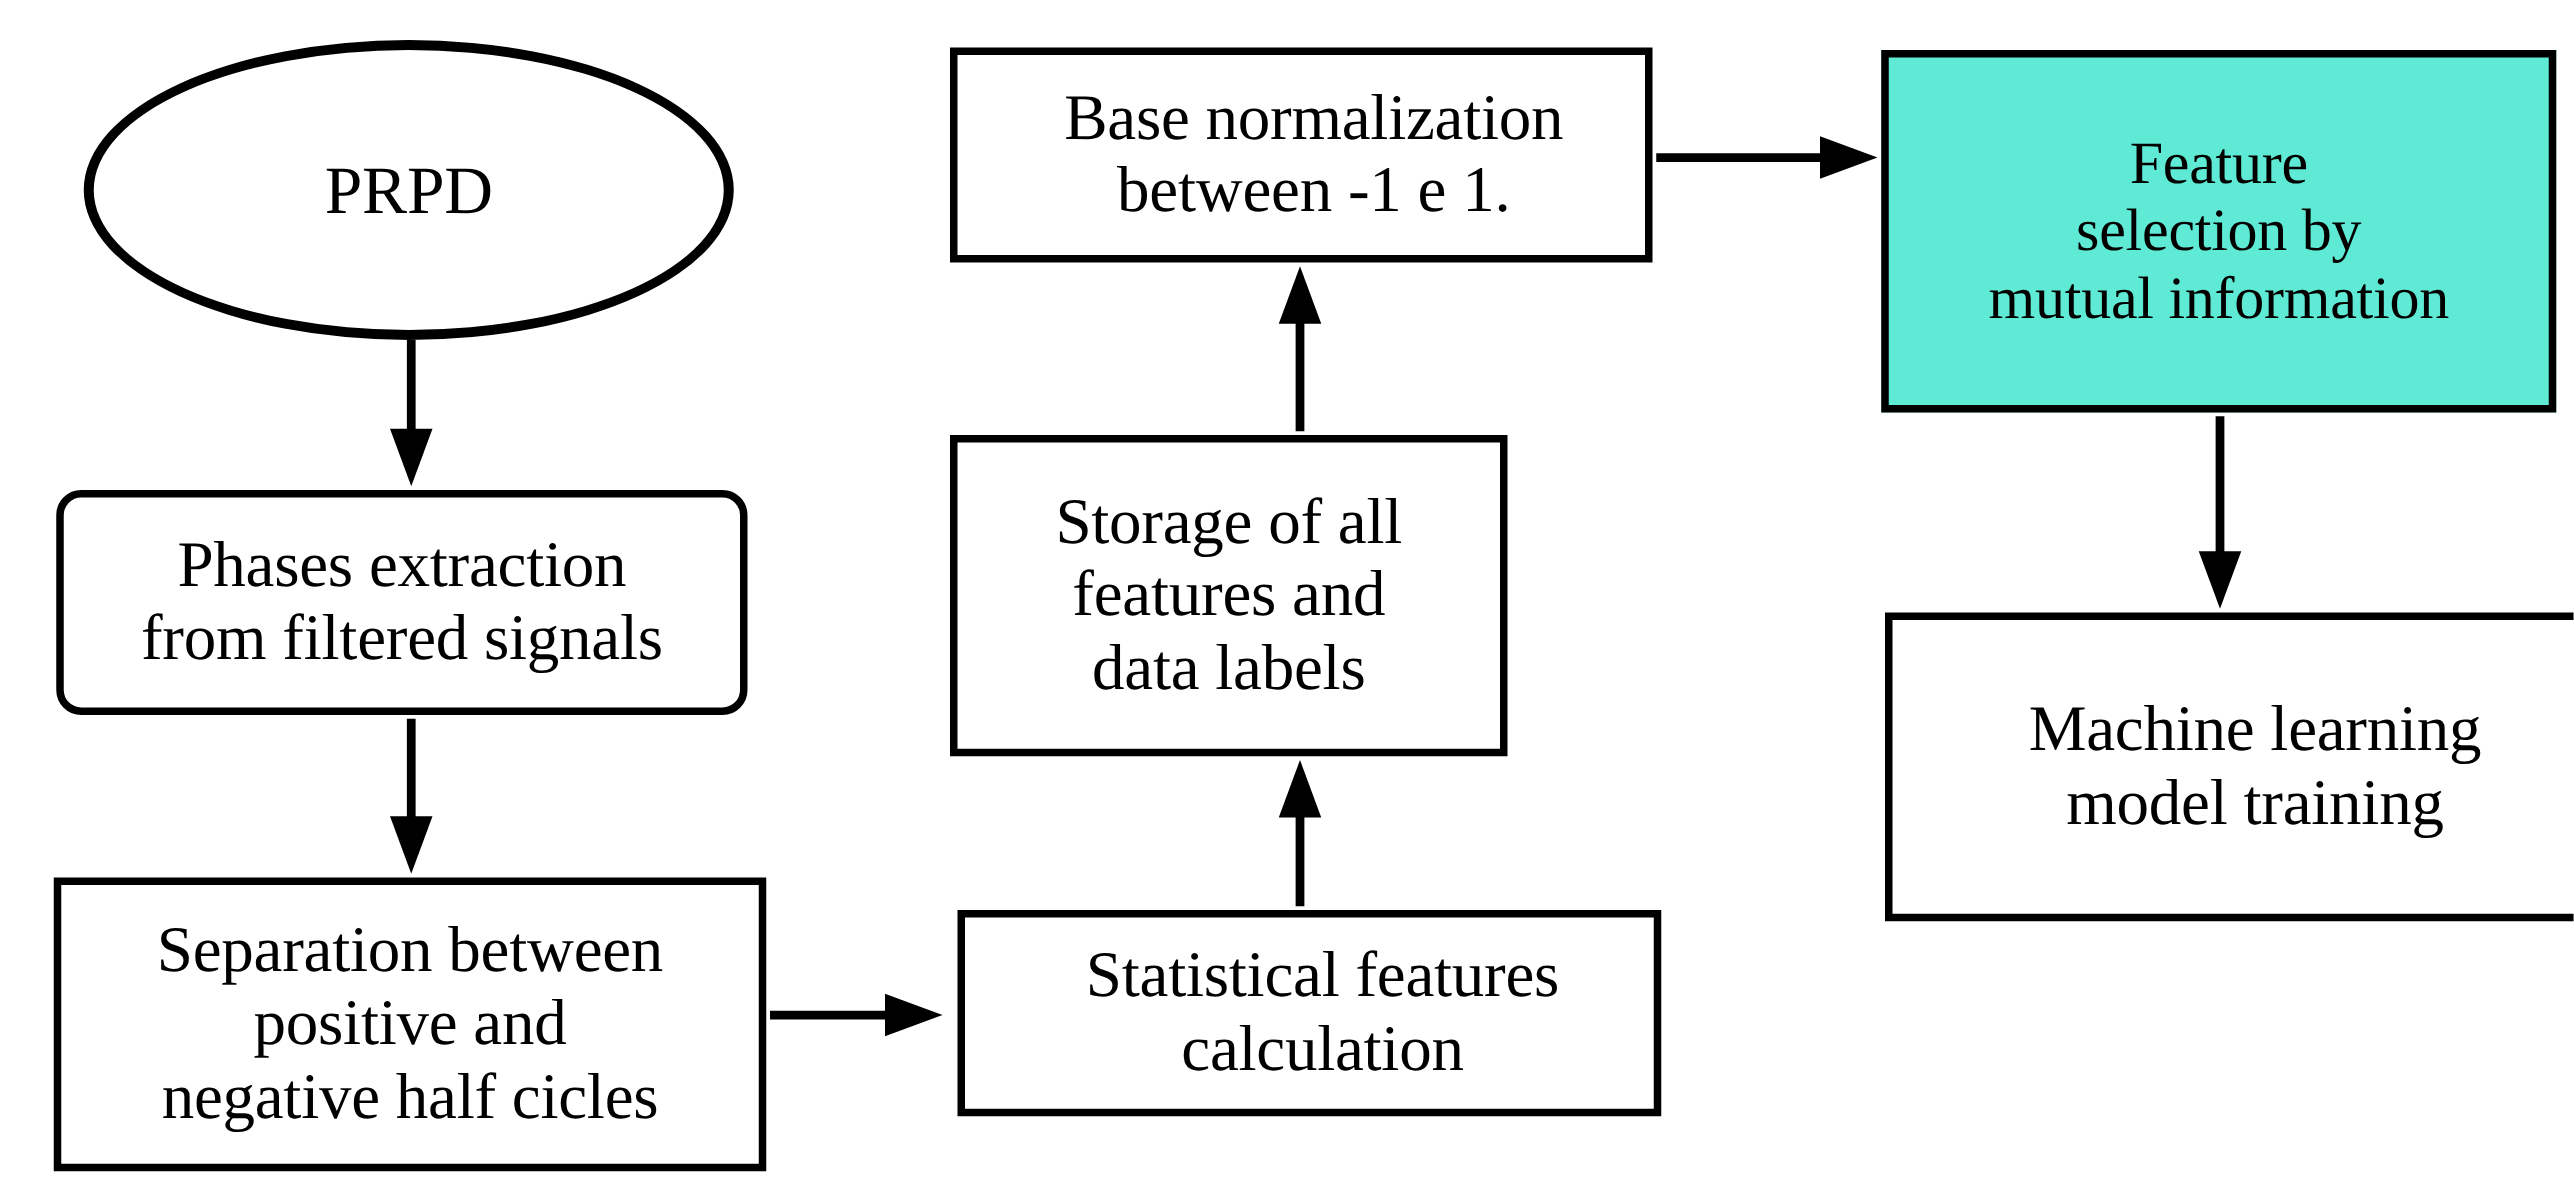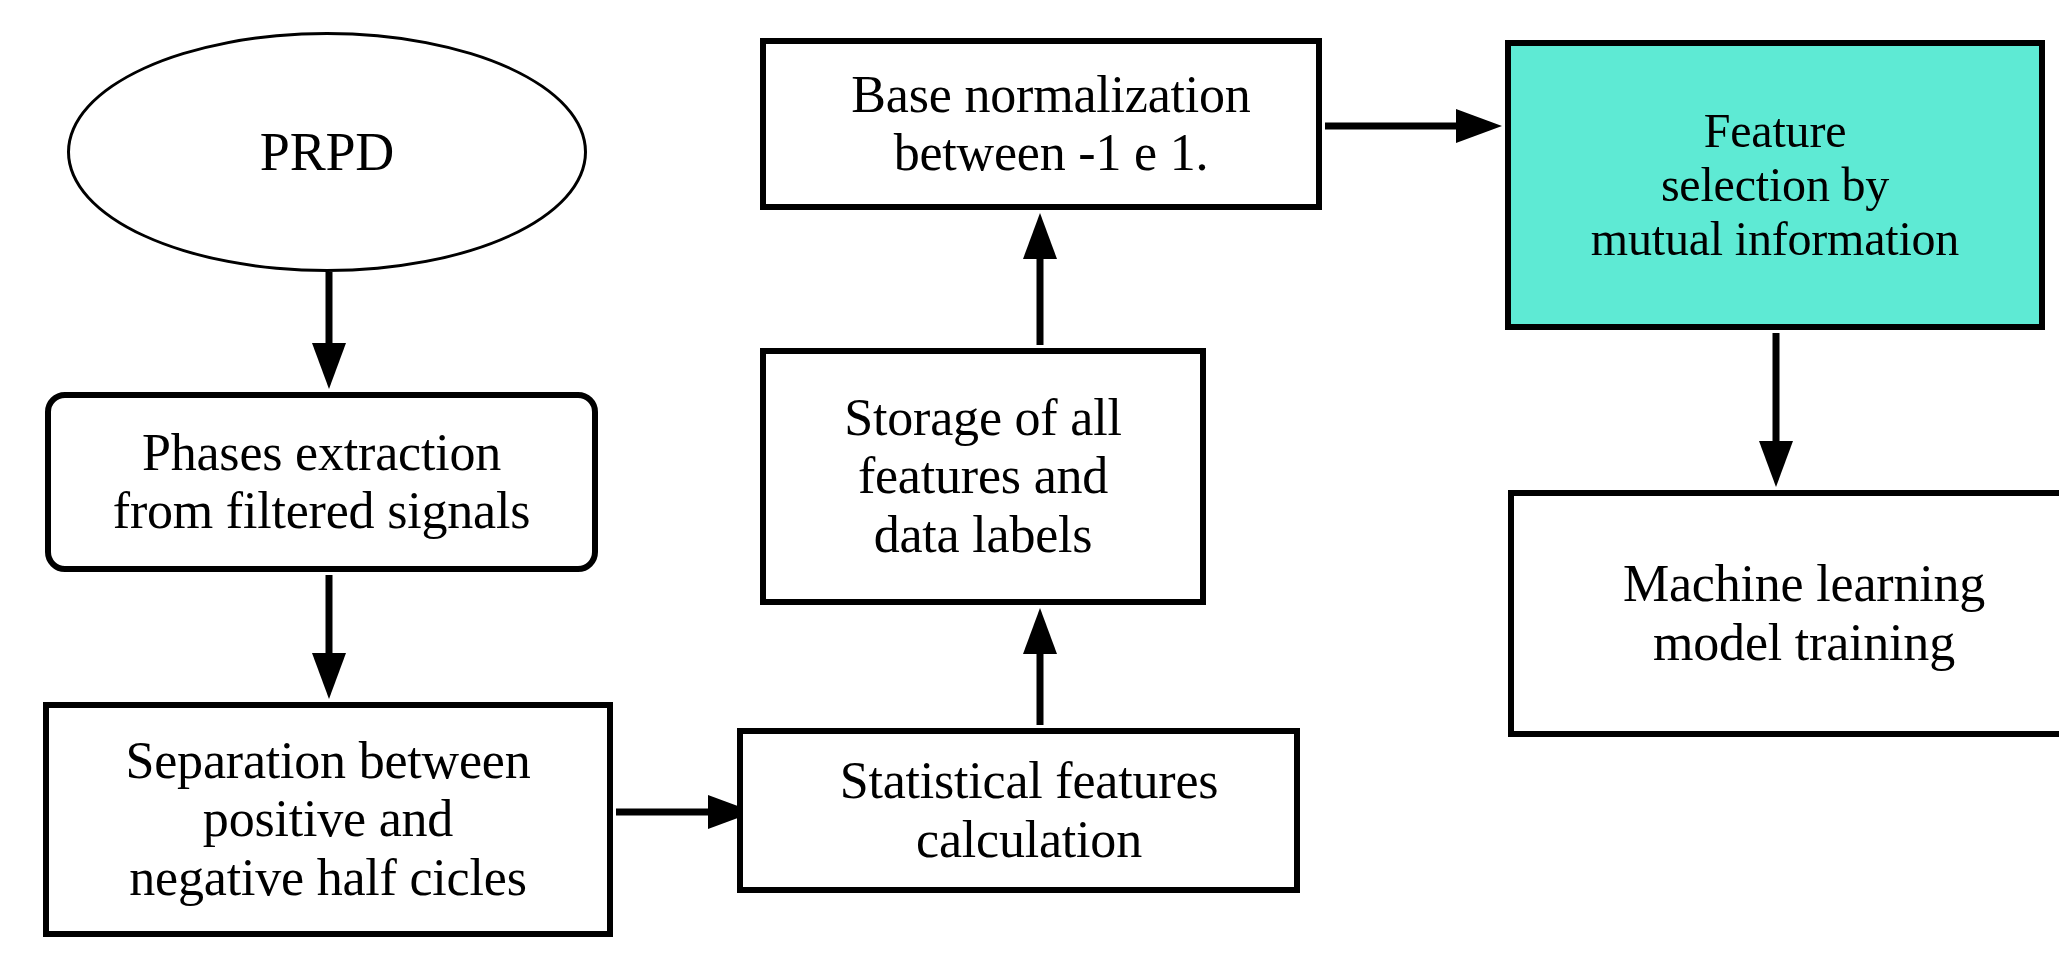--- a/index.html
+++ b/index.html
@@ -30,21 +30,21 @@
     text-align: center;
     background: #ffffff;
     color: #000000;
     line-height: 1.12;
     white-space: pre-line;
   }
   .node.box {
     border: 6px solid #000000;
   }
   .node.ellipse {
-    border: 3px solid #fca5a5;
+    border: 8px solid #fca5a5;
     border-radius: 50%;
     justify-content: center;
   }
   .node .label {
     display: block;
     width: 116%;           
     text-align: center;
     white-space: pre-line;
     letter-spacing: -0.2px;
   }
@@ -104,21 +104,21 @@
     <span class="label">Phases extraction
 from filtered signals</span>
   </div>
 
   <div class="node box" style="left: 43px; top: 702px; width: 570px; height: 235px; font-size: 52px; background: rgb(255, 255, 255); color: rgb(0, 0, 0); border-color: rgb(0, 0, 0); justify-content: center;">
     <span class="label">Separation between
 positive and
 negative half cicles</span>
   </div>
 
-  <div class="node box" style="left: 737px; top: 728px; width: 563px; height: 165px; font-size: 52px; background: rgb(255, 255, 255); color: rgb(0, 0, 0); border-color: rgb(0, 0, 0); padding-left: 21px;">
+  <div class="node box" style="left: 766px; top: 728px; width: 563px; height: 165px; font-size: 52px; background: rgb(255, 255, 255); color: rgb(0, 0, 0); border-color: rgb(0, 0, 0); padding-left: 21px;">
     <span class="label">Statistical features
 calculation</span>
   </div>
 
   <div class="node box" style="left: 760px; top: 348px; width: 446px; height: 257px; font-size: 52px; background: rgb(255, 255, 255); color: rgb(0, 0, 0); border-color: rgb(0, 0, 0);">
     <span class="label">Storage of all
 features and
 data labels</span>
   </div>
 

